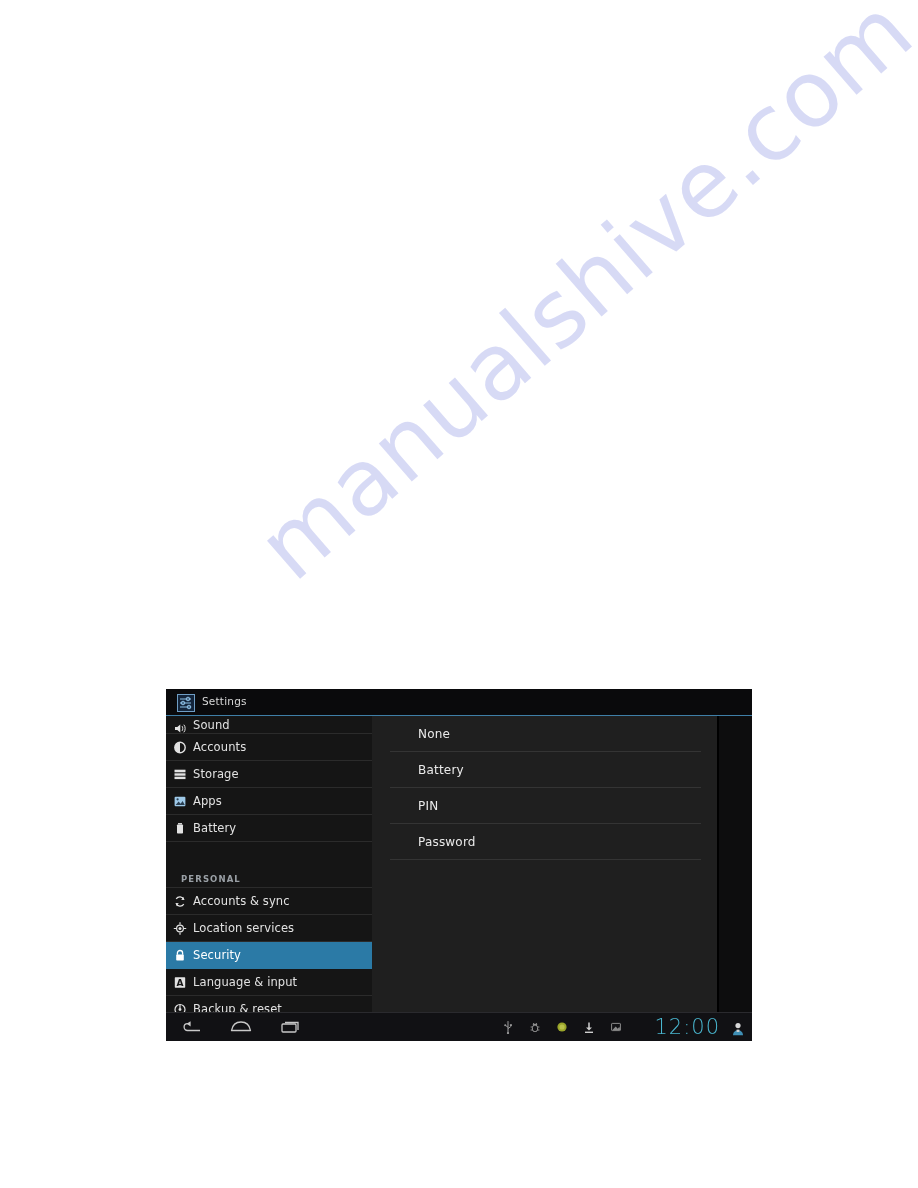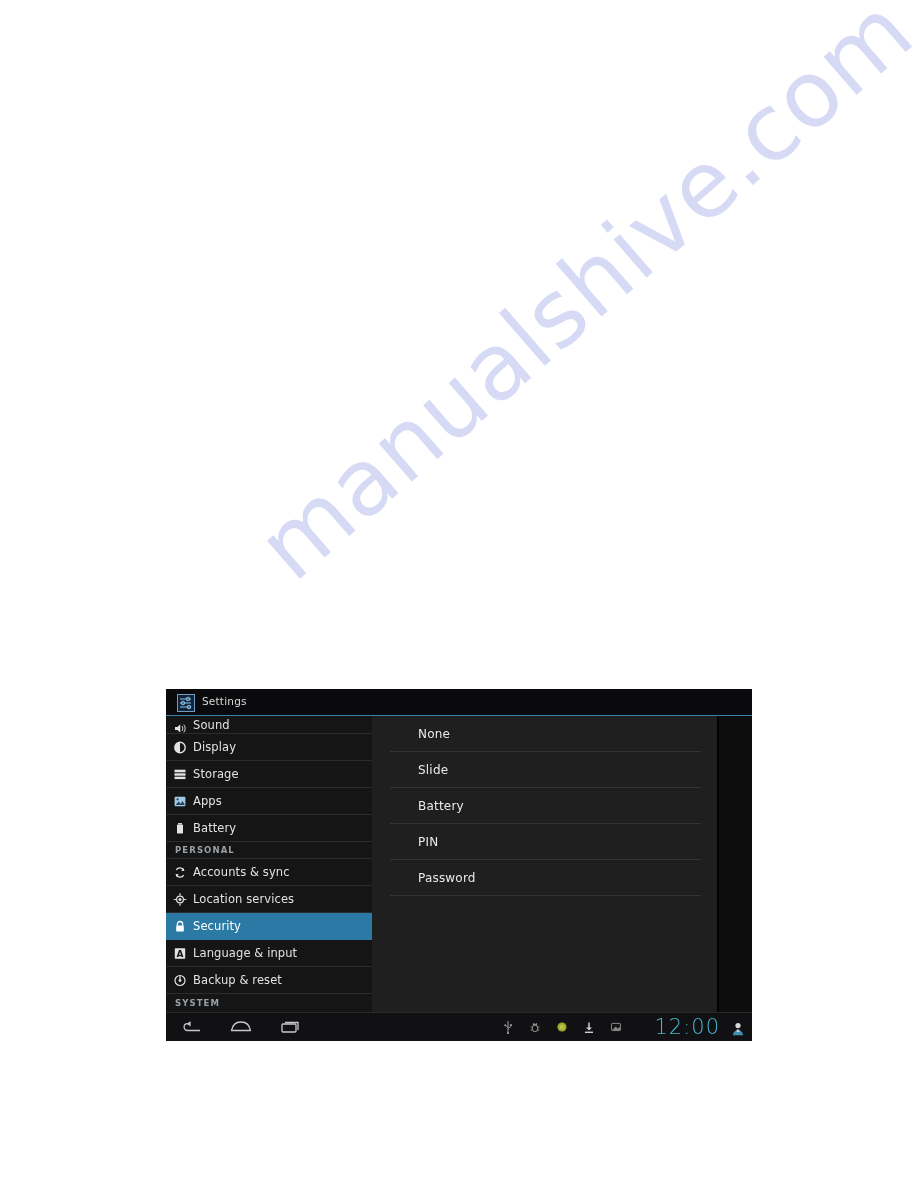--- a/index.html
+++ b/index.html
@@ -129,23 +129,24 @@
   }
   .side-row.selected {
     background: #2b7aa6;
     border-bottom: 1px solid #2b7aa6;
   }
   .side-row.selected .sr-label { color: #ffffff; }
   .side-head {
     height: 17px;
     display: flex;
     align-items: center;
-    padding-left: 9px;
+    padding-left: 15px;
     border-bottom: 1px solid #2b2b2b;
     box-sizing: border-box;
+    margin-top: 29px;
   }
   .side-head .sh-label {
     font-size: 8.5px;
     color: #9aa0a6;
     letter-spacing: 1.1px;
     font-weight: bold;
   }
   .side-head.nodiv { border-bottom: none; }
 
   
@@ -288,21 +289,21 @@
       <span class="sr-label">Sound</span>
     </div>
 
     <div class="side-row">
       <span class="sr-icon">
         <svg width="14" height="14" viewBox="0 0 14 14">
           <circle cx="7" cy="7" r="5.2" fill="none" stroke="#e2e2e2" stroke-width="1.4"></circle>
           <path d="M7 1.8A5.2 5.2 0 0 0 7 12.2z" fill="#e2e2e2"></path>
         </svg>
       </span>
-      <span class="sr-label">Display</span>
+      <span class="sr-label">Accounts</span>
     </div>
 
     <div class="side-row">
       <span class="sr-icon">
         <svg width="14" height="14" viewBox="0 0 14 14">
           <rect x="1.5" y="2.2" width="11" height="2.6" fill="#e2e2e2"></rect>
           <rect x="1.5" y="5.8" width="11" height="2.4" fill="#e2e2e2"></rect>
           <rect x="1.5" y="9.2" width="11" height="2.4" fill="#e2e2e2"></rect>
         </svg>
       </span>
@@ -391,23 +392,20 @@
     </div>
 
     <div class="side-head nodiv">
       <span class="sh-label">SYSTEM</span>
     </div>
   </div>
 
   <div id="options-panel">
     <div class="opt-row">
       <span class="opt-label">None</span>
-    </div>
-    <div class="opt-row">
-      <span class="opt-label">Slide</span>
     </div>
     <div class="opt-row">
       <span class="opt-label">Battery</span>
     </div>
     <div class="opt-row">
       <span class="opt-label">PIN</span>
     </div>
     <div class="opt-row">
       <span class="opt-label">Password</span>
     </div>

